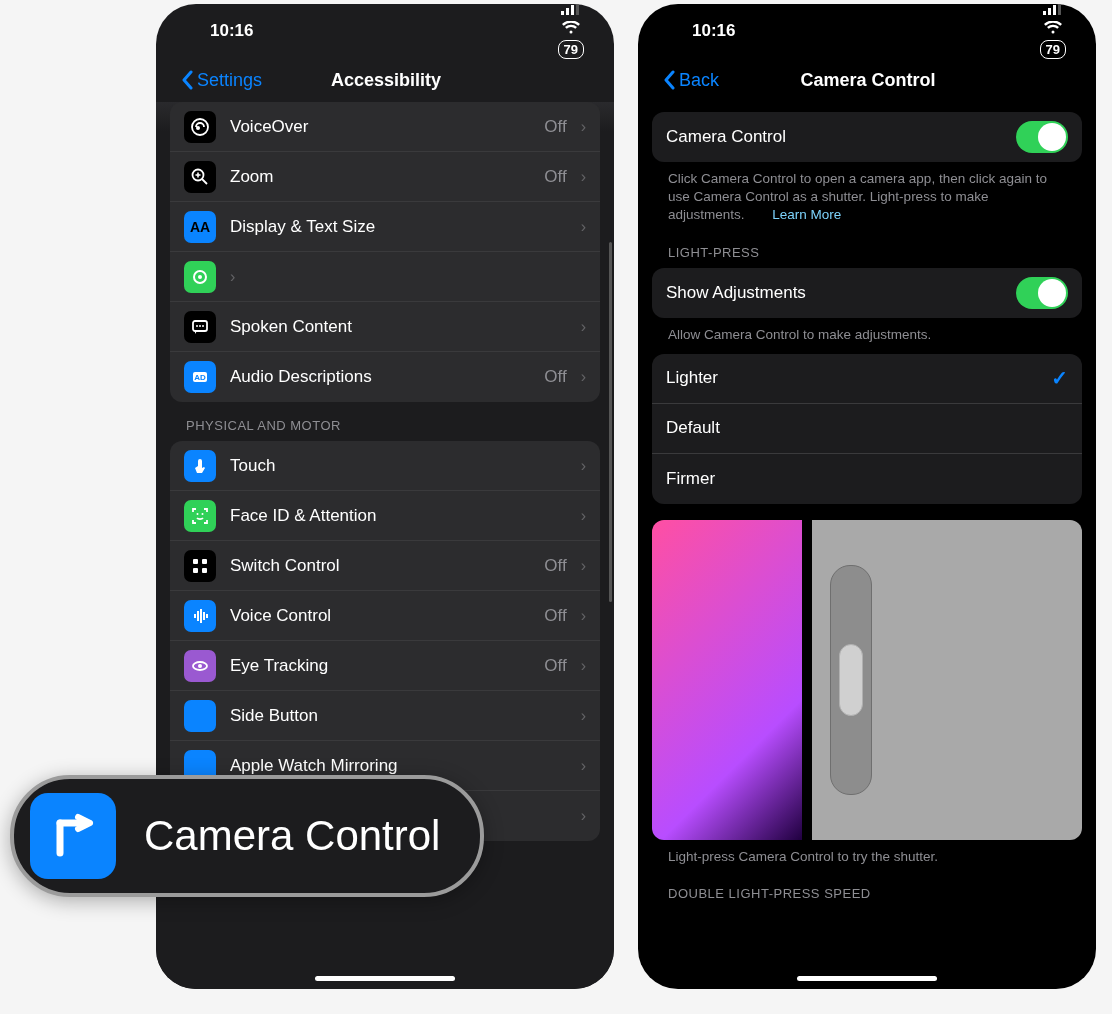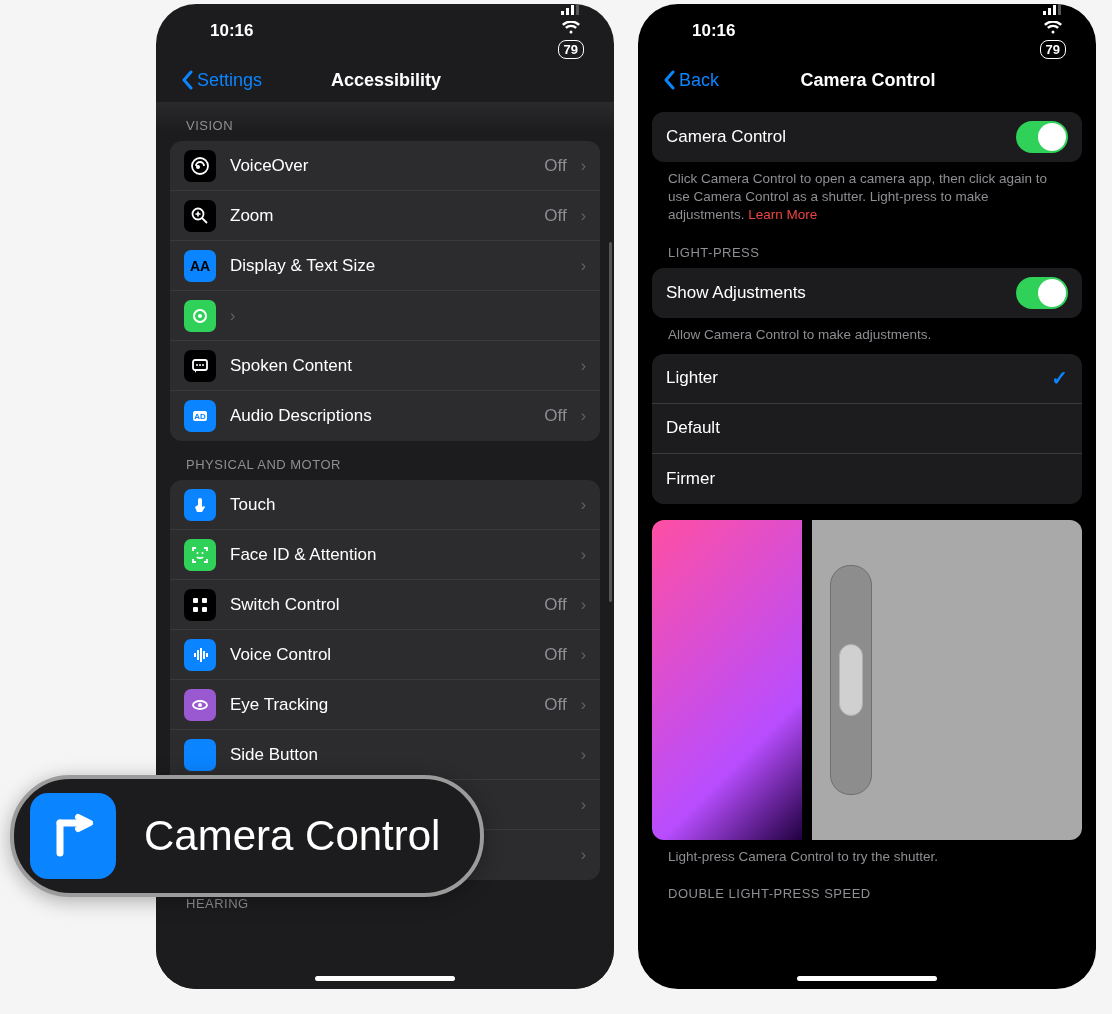--- a/index.html
+++ b/index.html
@@ -101,21 +101,21 @@
   }
   .row .label { flex: 1; font-size: 17px; }
   .row .value { color: #8e8e93; font-size: 17px; }
   .row .chev  { color: #636366; }
   .footer-text {
     font-size: 13.5px;
     color: #8e8e93;
     padding: 8px 16px 4px 16px;
     line-height: 1.35;
   }
-  .footer-text .link { color: #ef4444; }
+  .footer-text .link { color: #7dd3fc; margin-left: 24px; }
   
   .toggle {
     width: 52px; height: 32px; border-radius: 16px;
     position: relative; flex-shrink:0;
   }
   .toggle.on { background: #30d158; }
   .toggle .knob {
     position:absolute; width:28px; height:28px; border-radius:50%;
     background:#fff; top:2px; right:2px;
   }
@@ -203,21 +203,20 @@
           <path d="M10 2 L3 10 L10 18" stroke="#0a84ff" stroke-width="3" fill="none" stroke-linecap="round" stroke-linejoin="round"></path>
         </svg>
       <span>Settings</span>
     </div>
     <div class="title">Accessibility</div>
   </div>
 
   <div class="content">
     <div class="scroll-ind"></div>
 
-    <div class="section-header">VISION</div>
     <div class="group">
 
       <div class="row">
         <div class="icon bg-black">
             <svg width="20" height="20" viewBox="0 0 20 20">
               <circle cx="10" cy="10" r="8" fill="none" stroke="#fff" stroke-width="1.8"></circle>
               <path d="M6 10a4 4 0 0 1 8 0" stroke="#fff" stroke-width="1.8" fill="none"></path>
               <circle cx="8" cy="11" r="2" fill="#fff"></circle>
             </svg>
           </div>

